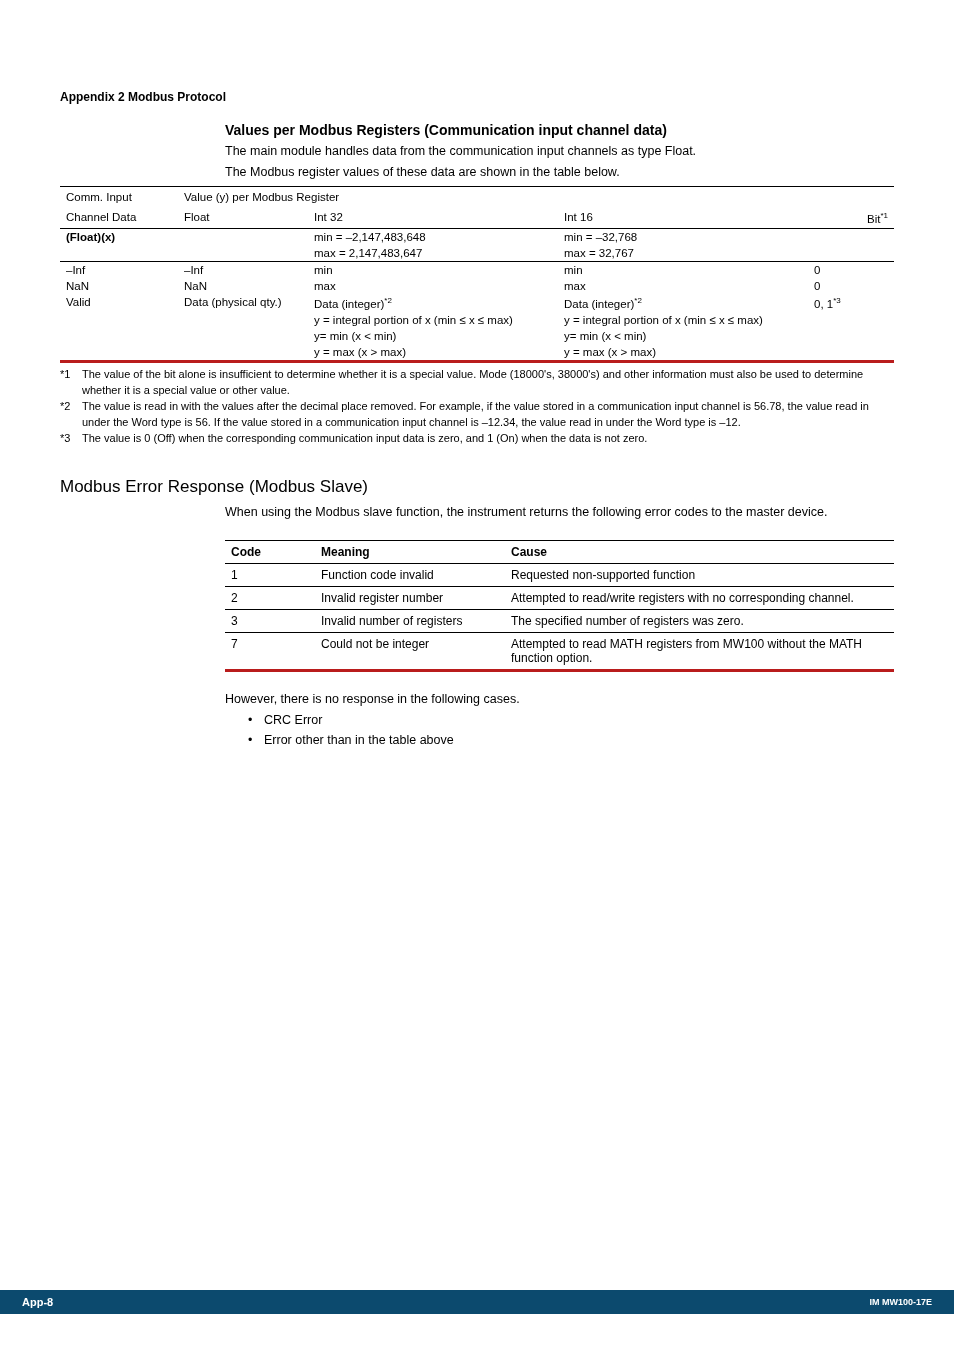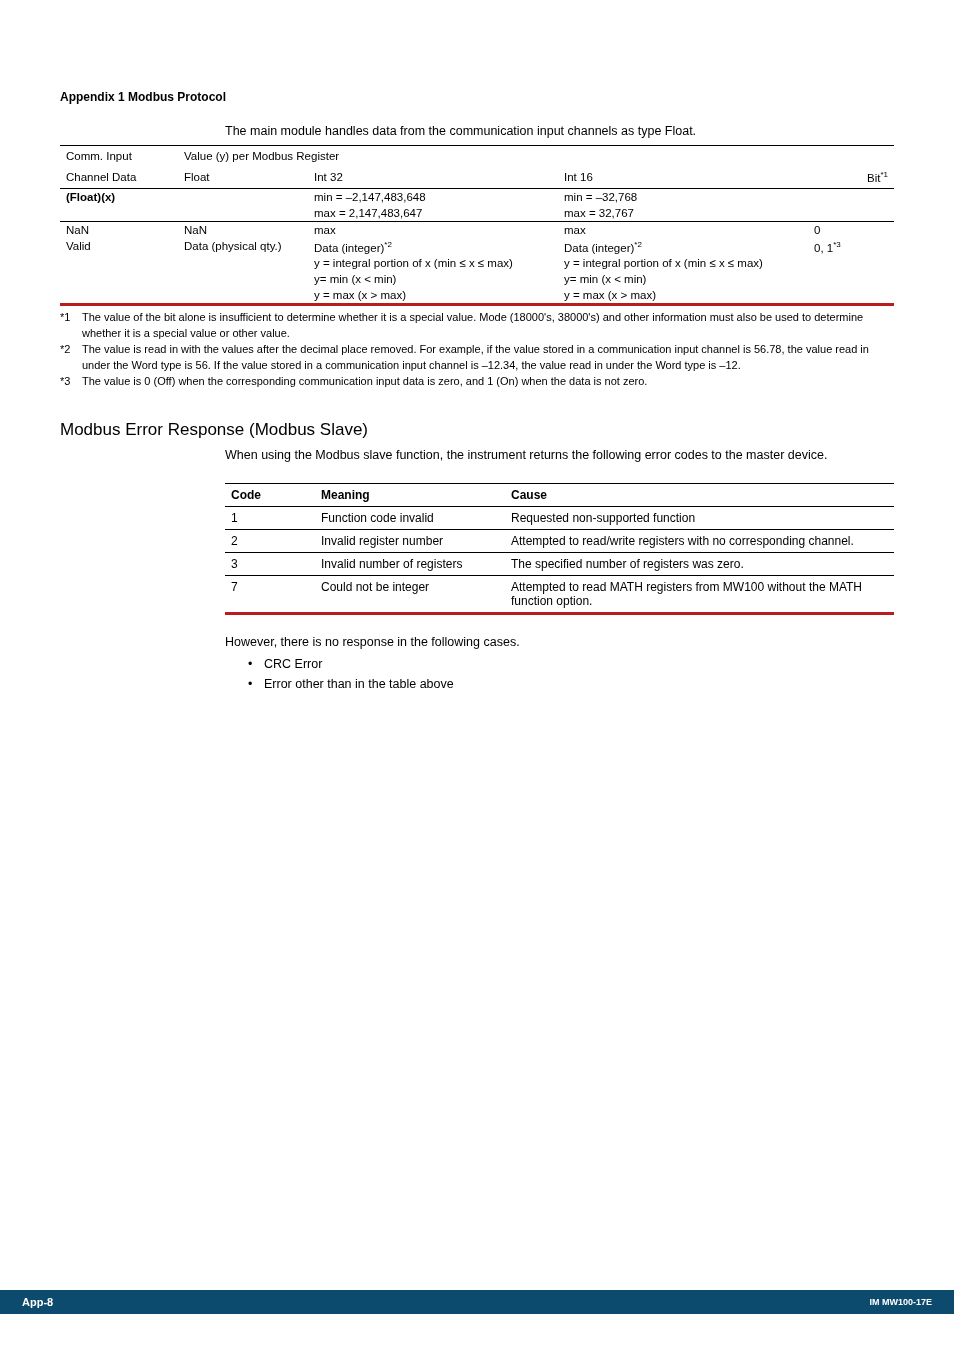--- a/index.html
+++ b/index.html
@@ -33,23 +33,25 @@
     .bullet-list .bullet-item { display: flex; }
     .bullet { width: 16px; }
     
     .footer { position: absolute; bottom: 36px; left: 0; right: 0; height: 24px; background: #0c4a6e; color: #fff; display: flex; align-items: center; justify-content: space-between; padding: 0 22px; font-size: 11px; }
     .footer .right { font-size: 9px; font-weight: bold; }
   </style>
 </head>
 <body>
 
 <div class="page">
-  <div class="appendix-header">Appendix 1  Modbus Protocol</div>
+  <div class="appendix-header">Appendix 2  Modbus Protocol</div>
 
+  <div class="section-title">Values per Modbus Registers (Communication input channel data)</div>
   <div class="body-text">The main module handles data from the communication input channels as type Float.</div>
+  <div class="body-text-nomargin">The Modbus register values of these data are shown in the table below.</div>
 
   <table class="data-table">
     <tbody>
         <tr class="top-border">
       <th style="width:118px;">Comm. Input</th>
       <th colspan="4">Value (y) per Modbus Register</th>
     </tr>
     <tr class="thin-bottom">
       <th>Channel Data</th>
       <th style="width:130px;">Float</th>
@@ -63,20 +65,27 @@
       <td>min = –2,147,483,648</td>
       <td>min = –32,768</td>
       <td></td>
     </tr>
     <tr class="thin-bottom">
       <td></td>
           <td></td>
       <td>max =  2,147,483,647</td>
       <td>max =  32,767</td>
       <td></td>
+    </tr>
+    <tr>
+      <td>–Inf</td>
+      <td>–Inf</td>
+      <td>min</td>
+      <td>min</td>
+      <td>0</td>
     </tr>
     <tr>
       <td>NaN</td>
       <td>NaN</td>
       <td>max</td>
       <td>max</td>
       <td>0</td>
     </tr>
     <tr>
       <td>Valid</td>

